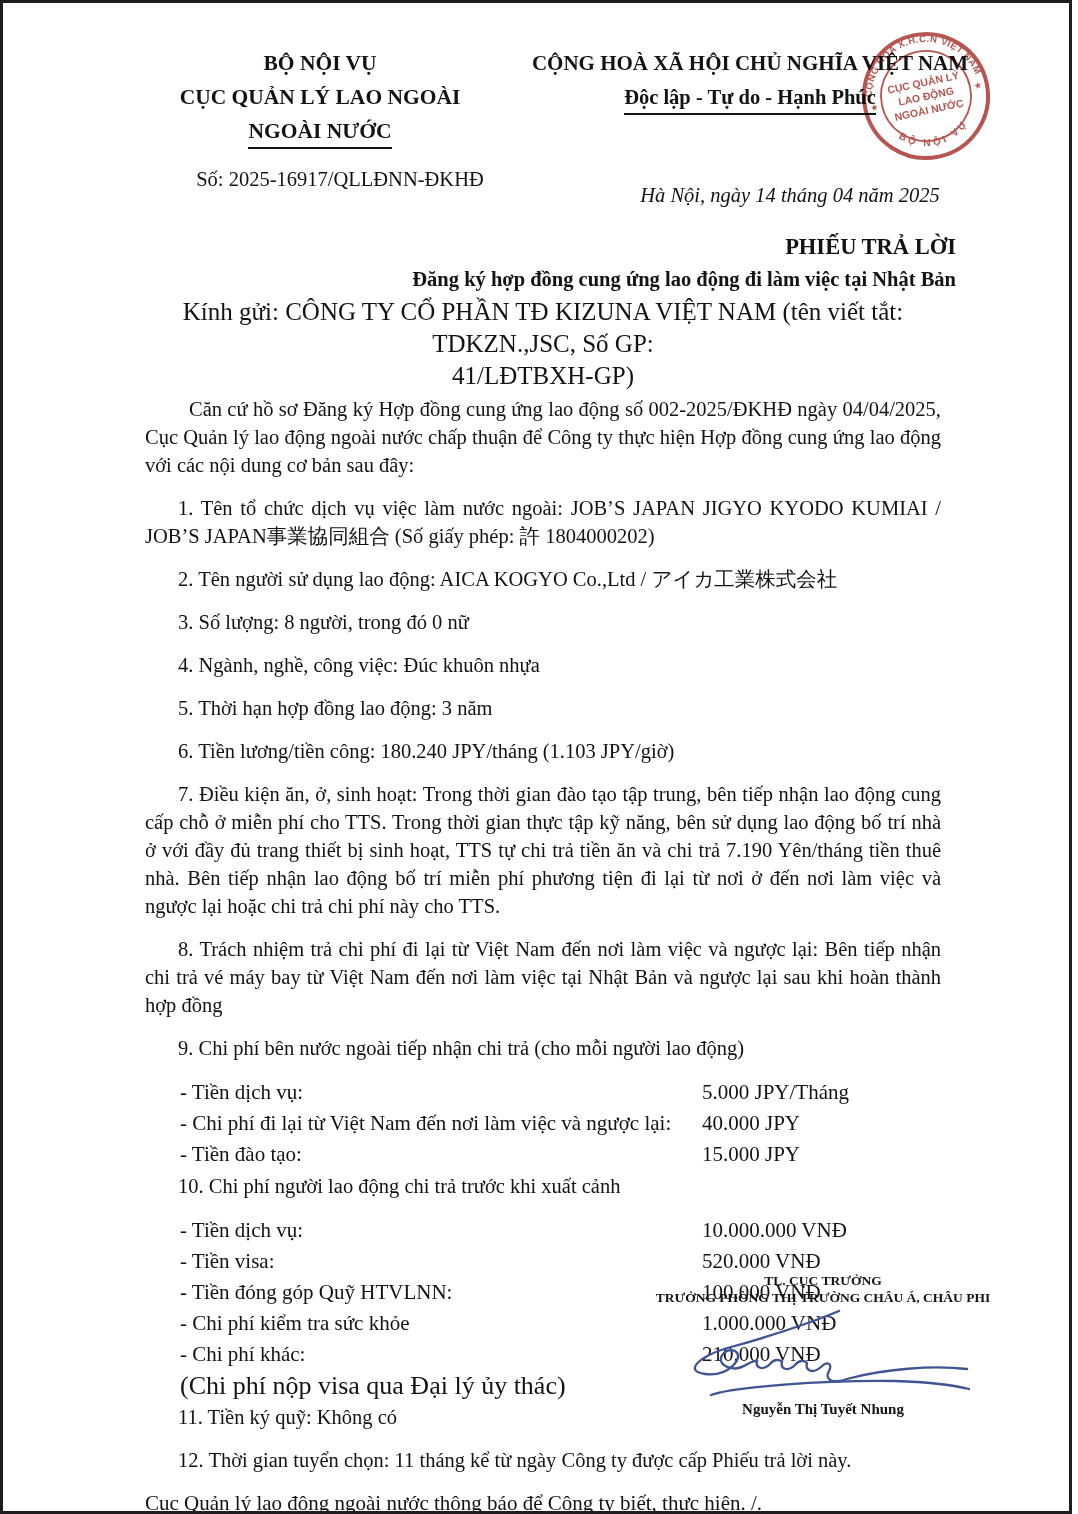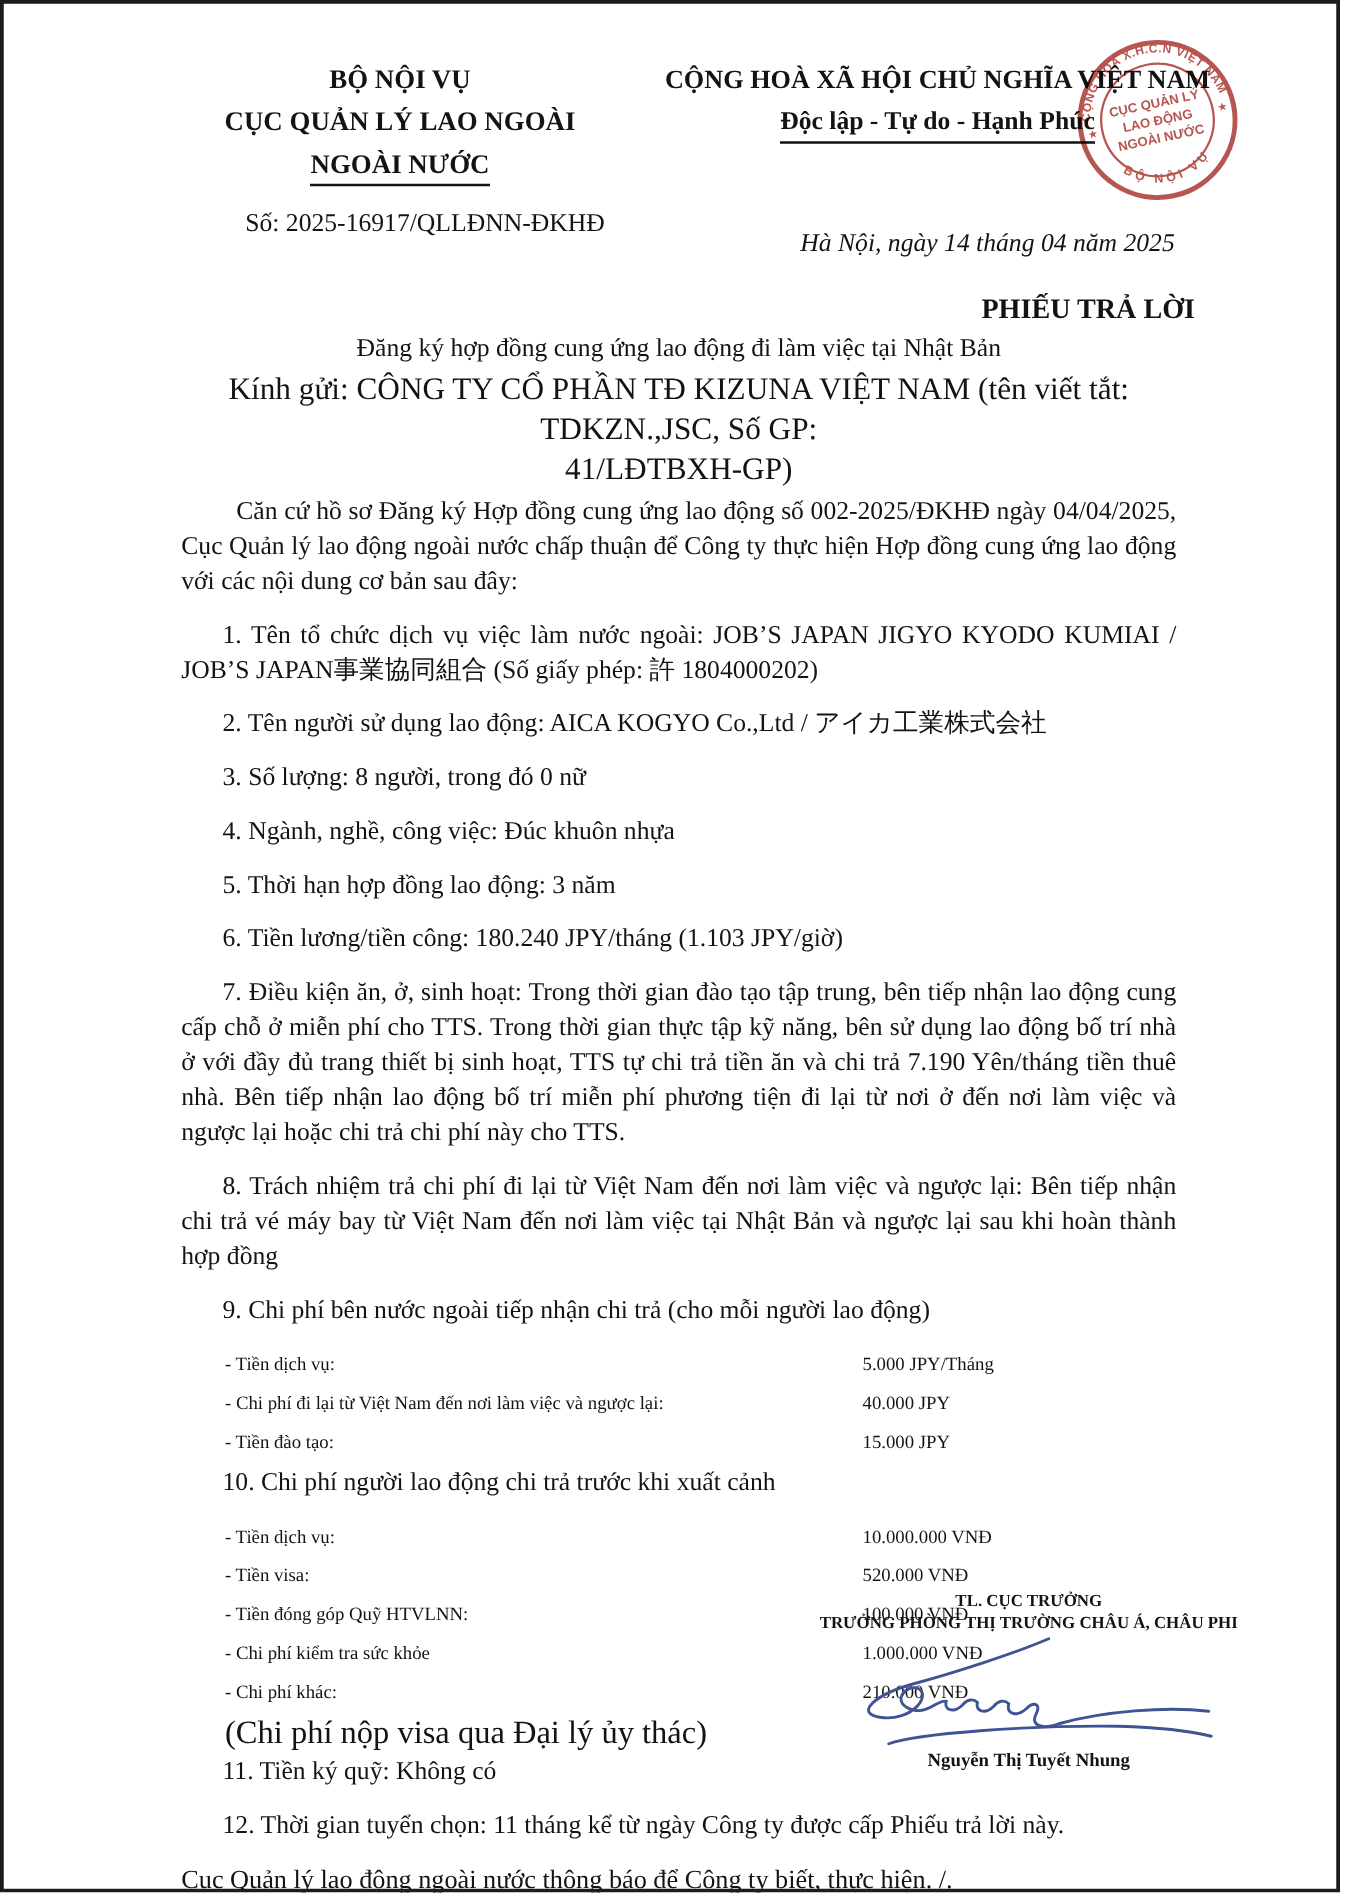--- a/index.html
+++ b/index.html
@@ -21,26 +21,26 @@
   .doc-num{margin-top:16px;font-size:20.5px;line-height:29px;transform:translateX(20px);}
   .issue-date{margin-top:66px;font-style:italic;font-size:20.5px;line-height:29px;transform:translateX(40px);font-family:Liberation Serif, serif;}
 
   
   .stamp{position:absolute;left:856px;top:26px;mix-blend-mode:multiply;}
   .stamp text{font-family:"Liberation Sans","DejaVu Sans",sans-serif;}
 
   
   .doc-main{padding:0 122px 0 130px;}
   .title{margin-top:22px;text-align:right;font-weight:bold;font-size:22.5px;line-height:30px;}
-  .subtitle{margin-top:2px;text-align:center;font-weight:normal;font-size:20.5px;line-height:30px;}
+  .subtitle{margin-top:2px;text-align:right;font-weight:bold;font-size:20.5px;line-height:30px;}
   .salutation{margin-top:2px;text-align:center;font-size:25px;line-height:32px;}
   .para{font-size:20.5px;line-height:28px;text-align:justify;margin:15px;}
   .intro{margin-top:3px;text-indent:44px;}
   .item{margin-top:2px;text-indent:33px;}
-  .fee-row{display:grid;grid-template-columns:510px auto;padding-left:50px;font-size:15px;line-height:31px;}
+  .fee-row{display:grid;grid-template-columns:510px auto;padding-left:50px;font-size:21px;line-height:31px;gap:12px;}
   .fee-label{white-space:nowrap;}
   .fee-value{white-space:nowrap;}
   .fee-note{padding-left:50px;font-size:26px;line-height:31px;}
   .closing{margin-top:3px;font-size:21px;line-height:29px;}
 
   
   .sig-block{position:absolute;left:636px;top:1272px;width:374px;text-align:center;}
   .sig-title{font-weight:bold;font-size:13.5px;line-height:17px;}
   .sig-role{font-weight:bold;font-size:13.5px;line-height:18px;}
   .sig-svg{display:block;margin:0 auto;}

